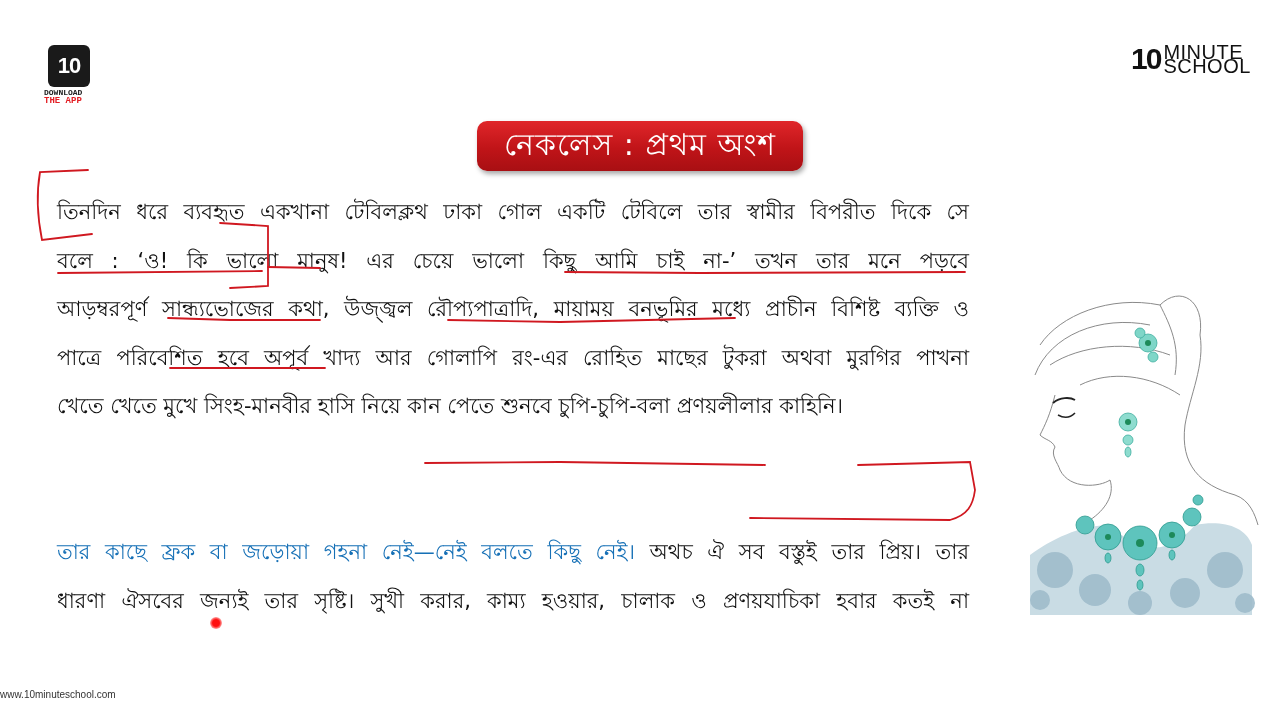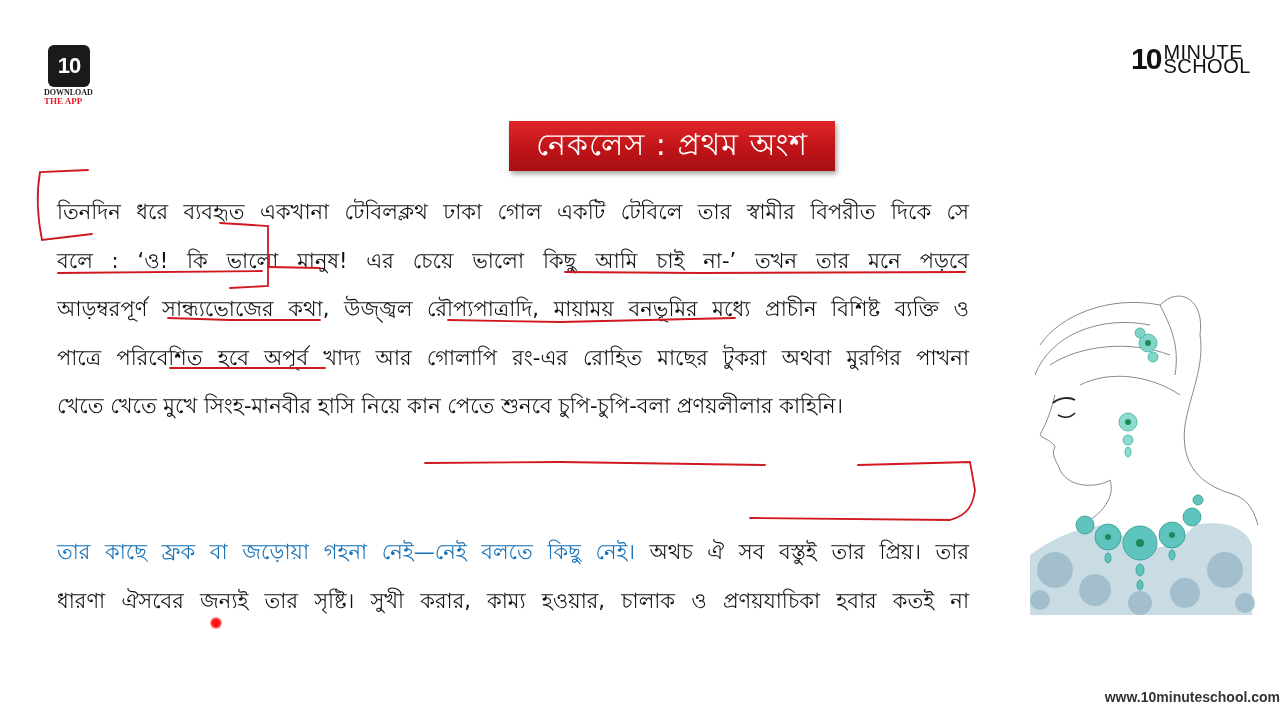--- a/index.html
+++ b/index.html
@@ -1,40 +1,40 @@
 <!DOCTYPE html>
 <html><head>
 <meta charset="utf-8">
 <style>
   html, body { margin:0; padding:0; }
   body { width:1280px; height:720px; background:#ffffff; position:relative; overflow:hidden;
          font-family:"DejaVu Sans", sans-serif; color:#111; }
   .app-badge { position:absolute; left:48px; top:45px; width:42px; height:42px; background:#1a1a1a;
                border-radius:6px; display:flex; align-items:center; justify-content:center; }
   .app-badge .num { color:#fff; font-family:"Liberation Sans", sans-serif; font-weight:bold; font-size:22px; letter-spacing:-1px; }
-  .app-caption { position:absolute; left:44px; top:88px; font-family:Liberation Serif, serif; font-weight:bold;
+  .app-caption { position:absolute; left:44px; top:88px; font-family:Liberation Mono, monospace; font-weight:bold;
                  font-size:8px; line-height:9px; text-align:left; }
   .app-caption .l1 { color:#222; display:block; }
   .app-caption .l2 { color:#e31e24; display:block; font-size:9px; }
   .brand { position:absolute; left:1131px; top:44px; display:flex; align-items:center; }
   .brand .big { font-family:"Liberation Sans", sans-serif; font-weight:bold; font-size:30px; color:#111; letter-spacing:-2px; line-height:30px; }
   .brand .words { display:flex; flex-direction:column; margin-left:3px; font-family:"Liberation Sans", sans-serif; font-size:20px; line-height:14px; color:#111; letter-spacing:0.5px; }
-  .title-box { position:absolute; left:477px; top:121px; width:326px; height:50px; border-radius:0;
+  .title-box { position:absolute; left:477px; top:121px; width:326px; height:50px; border-radius:10px;
                background:linear-gradient(#e0262a, #c01418 55%, #a80f13); box-shadow:2px 3px 5px rgba(0,0,0,0.35);
-               display:flex; align-items:center; justify-content:center;margin-left:32px; }
+               display:flex; align-items:center; justify-content:center; }
   .title-box span { color:#fff; font-size:30px; font-family:"DejaVu Sans", sans-serif; letter-spacing:1px; }
   .para { position:absolute; left:57px; width:912px; font-size:21px; line-height:48.5px; text-align:justify; text-align-last:justify; }
   .para .line { display:block; white-space:nowrap; text-align:justify; text-align-last:justify; }
   .p1 { top:188px; }
   .p2 { top:528px; }
   .blue { color:#1670b6;margin-top:14px; }
   .plain-last { text-align-last:left !important; }
   .illustration { position:absolute; left:1020px; top:225px; width:240px; height:390px; }
-  .footer-url { position:absolute; left:0; width:1280px; top:689px; text-align:right;
-                font-family:"Liberation Sans", sans-serif; font-size:14px; color:#333;font-weight:bold; }
+  .footer-url { position:absolute; left:0; width:1280px; top:689px; text-align:left;
+                font-family:"Liberation Sans", sans-serif; font-size:10px; color:#333; }
   .annotations { position:absolute; left:0; top:0; width:1280px; height:720px; pointer-events:none; }
   .pointer-dot { position:absolute; left:210px; top:617px; width:12px; height:12px; border-radius:50%;
                  background:radial-gradient(#ff1010 40%, rgba(255,30,30,0.3) 75%, rgba(255,255,255,0) 100%); }
 </style>
 </head>
 <body>
 
 <div class="app-badge">
   <span class="num">10</span>
 </div>

